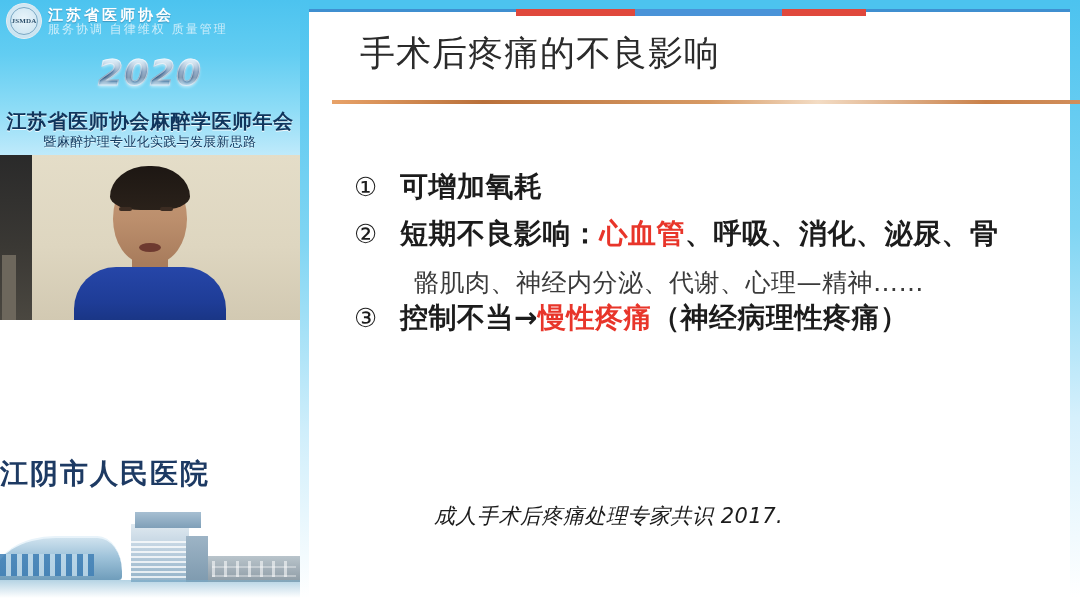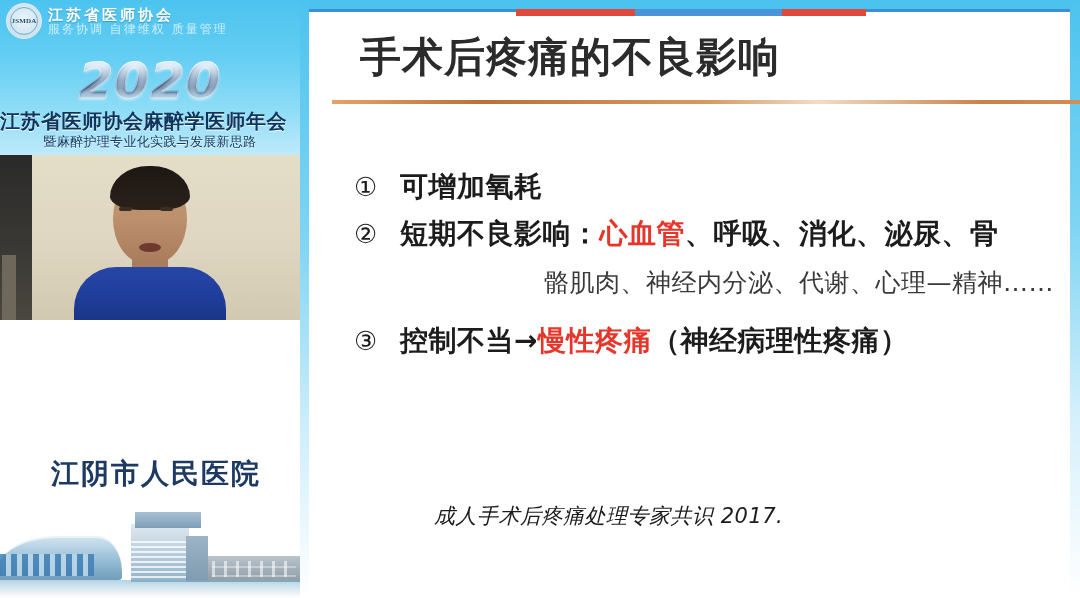--- a/index.html
+++ b/index.html
@@ -83,37 +83,37 @@
     font-size: 12px;
     letter-spacing: 2px;
     color: #d9f1fb;
     opacity: .9;
   }
 
   .year-2020 {
     position: absolute;
     left: 0; right: 0; top: 52px;
     text-align: center;
-    font-size: 50px;
+    font-size: 36px;
     font-weight: bold;
     font-style: italic;
     letter-spacing: 1px;
     font-family: "DejaVu Sans", sans-serif;
     background: linear-gradient(180deg, #ffffff 0%, #cfe6f5 22%, #2f5f92 48%, #17406e 62%, #78b6dd 82%, #e8f5fd 100%);
     -webkit-background-clip: text;
     background-clip: text;
     color: transparent;
     -webkit-text-stroke: 1px rgba(255,255,255,.55);
     text-shadow: 0 2px 3px rgba(255,255,255,.5);
   }
 
   .conf-title {
     position: absolute;
     left: 0; right: 0; top: 108px;
-    text-align: left;
+    text-align: center;
     font-size: 20px;
     font-weight: bold;
     letter-spacing: .5px;
     color: #10355c;
     text-shadow: 0 1px 0 rgba(255,255,255,.85);
   }
   .conf-sub {
     position: absolute;
     left: 0; right: 0; top: 133px;
     text-align: center;
@@ -206,26 +206,25 @@
     font-weight: bold;
     letter-spacing: 10px;
     text-indent: 10px;
     color: #1d3a63;
     font-family: "DejaVu Serif", "Liberation Serif", serif;
     font-style: italic;
   }
   .speaker-org {
     position: absolute;
     left: 0; right: 0; top: 455px;
-    text-align: center;
+    text-align: left;
     font-size: 28px;
     font-weight: bold;
     letter-spacing: 2px;
     color: #1d3a63;
-    padding-left: 12px;
   }
 
   
   .skyline {
     position: absolute;
     left: 0; bottom: 0;
     width: 300px; height: 92px;
     overflow: hidden;
   }
   .sk-dome {
@@ -323,22 +322,22 @@
     left: 216px; top: 9px;
     width: 350px; height: 7px;
     display: flex;
   }
   .accent-seg { height: 100%; }
 
   
   .slide-title {
     position: absolute;
     left: 60px; top: 30px;
-    font-size: 41px;
-    font-weight: bold;
+    font-size: 35px;
+    font-weight: normal;
     letter-spacing: 1px;
     color: #2b2b2b;
   }
   .title-rule {
     position: absolute;
     left: 32px; top: 100px;
     width: 838px; height: 4px;
     background: linear-gradient(90deg, #e8a268 0%, #b9703a 18%, #d79a64 45%, #f3dcc4 58%, #c98049 78%, #d89b6c 100%);
   }
 
@@ -361,25 +360,24 @@
     font-family: "DejaVu Sans", sans-serif;
   }
   .bullet-text {
     font-size: 28px;
     font-weight: bold;
     color: #1c1c1c;
     letter-spacing: .5px;
     line-height: 1.1;
   }
   .bullet-cont {
-    margin: 6px 0 27px 60px;
+    margin: 6px 0 4px 60px;
     font-size: 25px;
     color: #3a3a3a;
     letter-spacing: .5px;
-    text-align: right;
   }
   .hl-red { color: #e8352a; margin-top: 20px; }
 
   
   .citation {
     position: absolute;
     left: 134px; top: 502px;
     font-size: 21px;
     font-weight: normal;
     font-style: italic;

